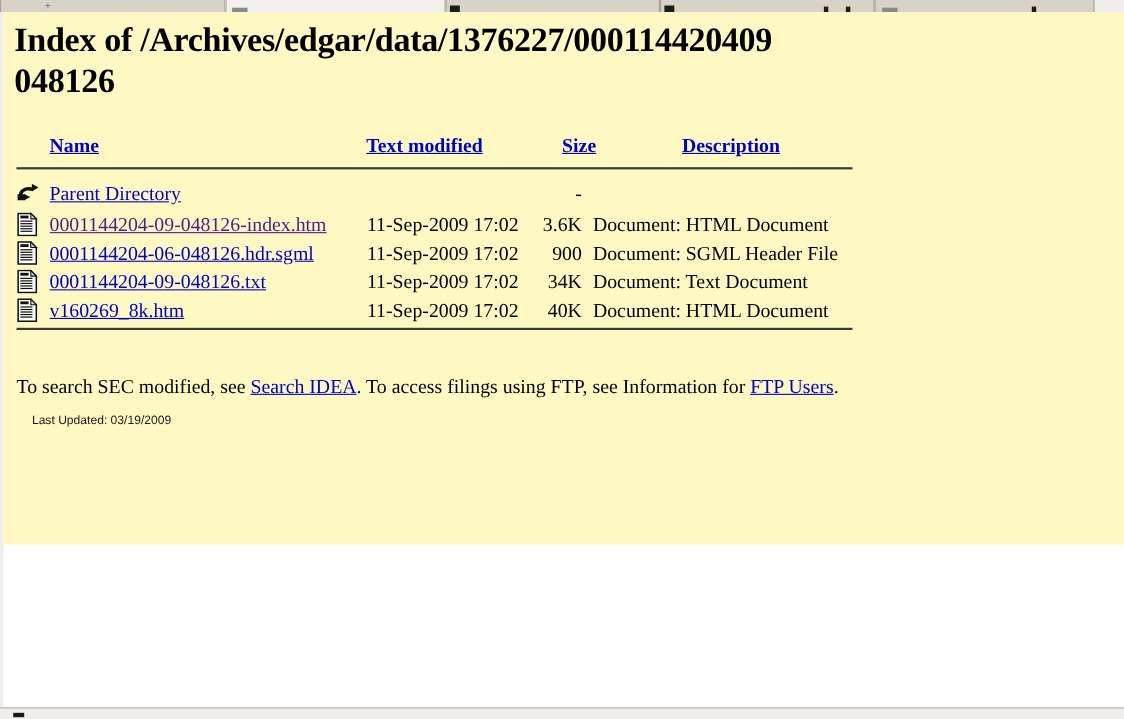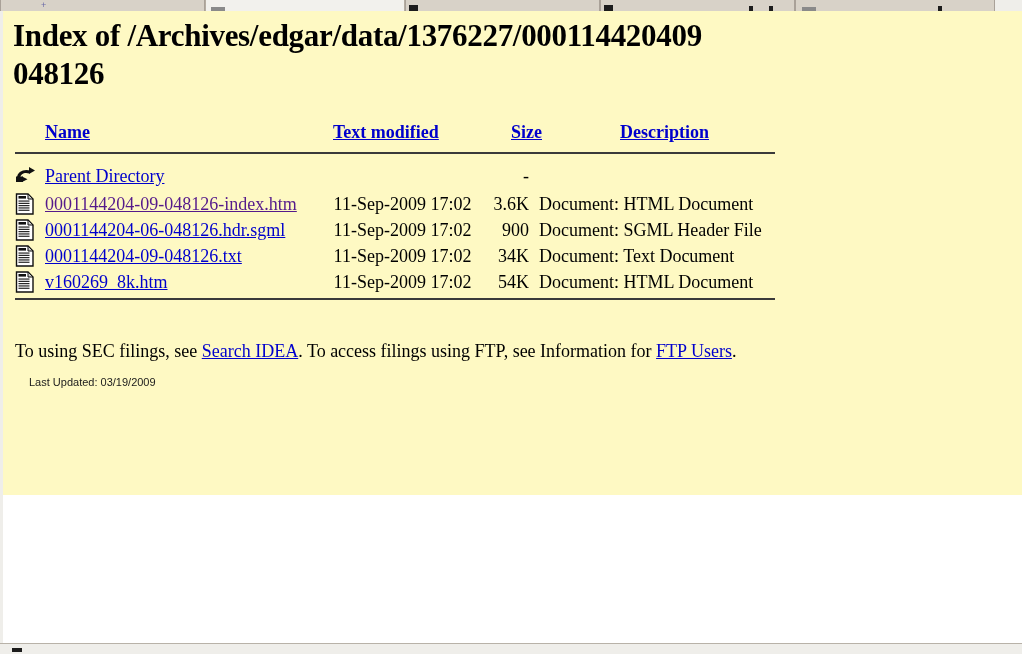--- a/index.html
+++ b/index.html
@@ -372,29 +372,29 @@
             <rect x="3.5" y="12.1" width="11" height="1.1" fill="#111111"></rect>
             <rect x="3.5" y="14.4" width="11" height="1.1" fill="#111111"></rect>
             <rect x="3.5" y="16.7" width="11" height="1.1" fill="#111111"></rect>
           </svg>
         </span>
       </div>
       <div class="col-name">
         <a class="link" href="#">v160269_8k.htm</a>
       </div>
       <div class="col-date">11-Sep-2009 17:02</div>
-      <div class="col-size">54K</div>
+      <div class="col-size">40K</div>
       <div class="col-desc">Document: HTML Document</div>
     </div>
 
     <hr class="rule" id="rule-bottom">
   </div>
 
   <div id="footer-note">
-    <span>To using SEC filings, see </span><a class="link" href="#">Search IDEA</a><span>. To access filings using FTP, see Information for </span><a class="link" href="#">FTP Users</a><span>.</span>
+    <span>To search SEC modified, see </span><a class="link" href="#">Search IDEA</a><span>. To access filings using FTP, see Information for </span><a class="link" href="#">FTP Users</a><span>.</span>
   </div>
 
   <div id="last-updated">Last Updated: 03/19/2009</div>
 
 </div>
 
 <div id="status-bar">
   <span id="status-glyph"></span>
 </div>
 

